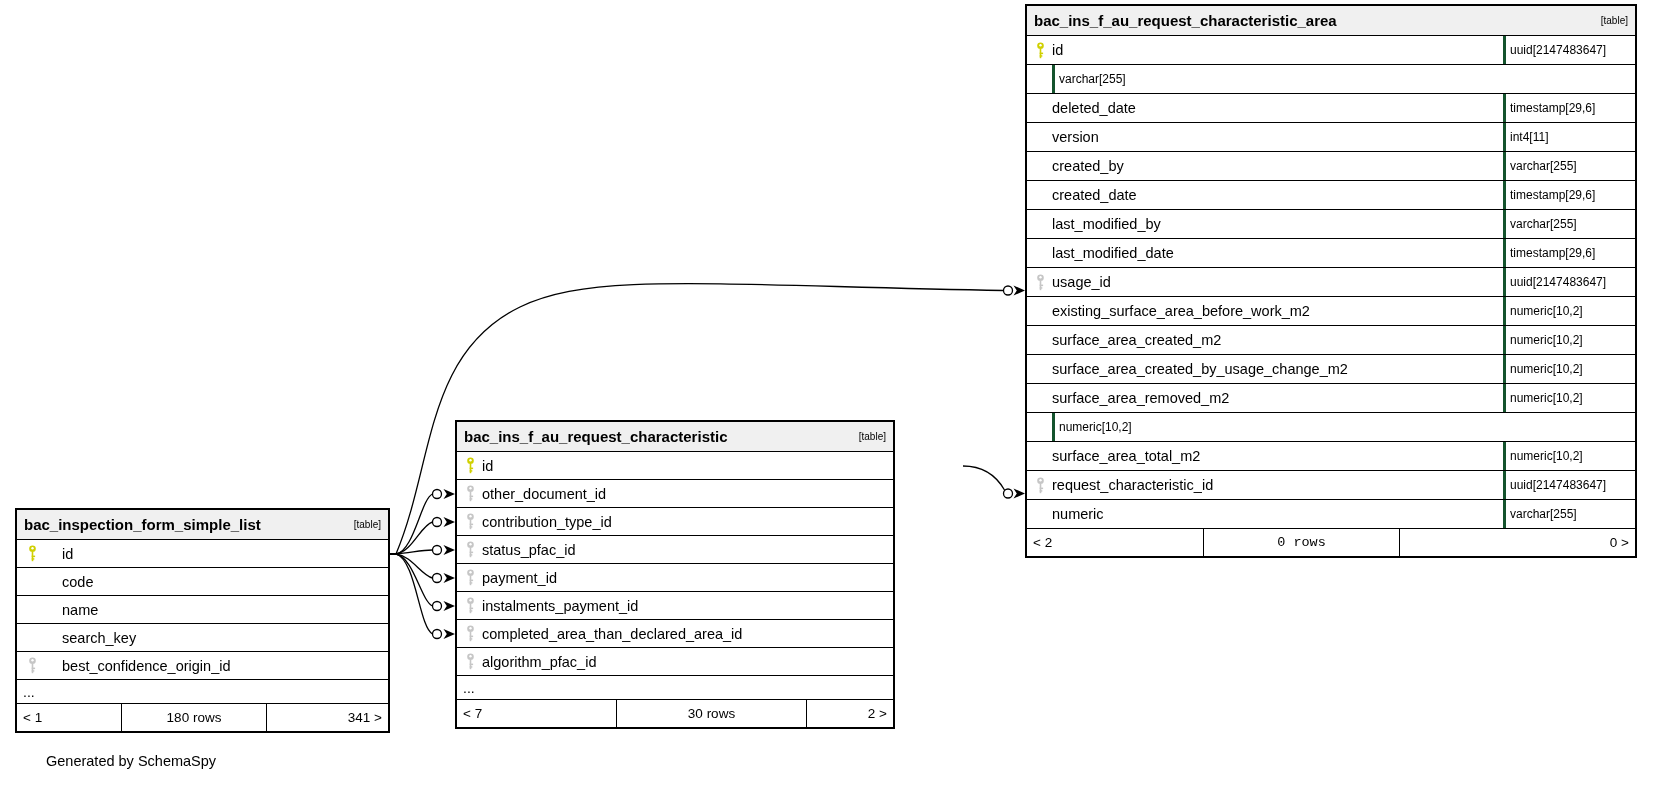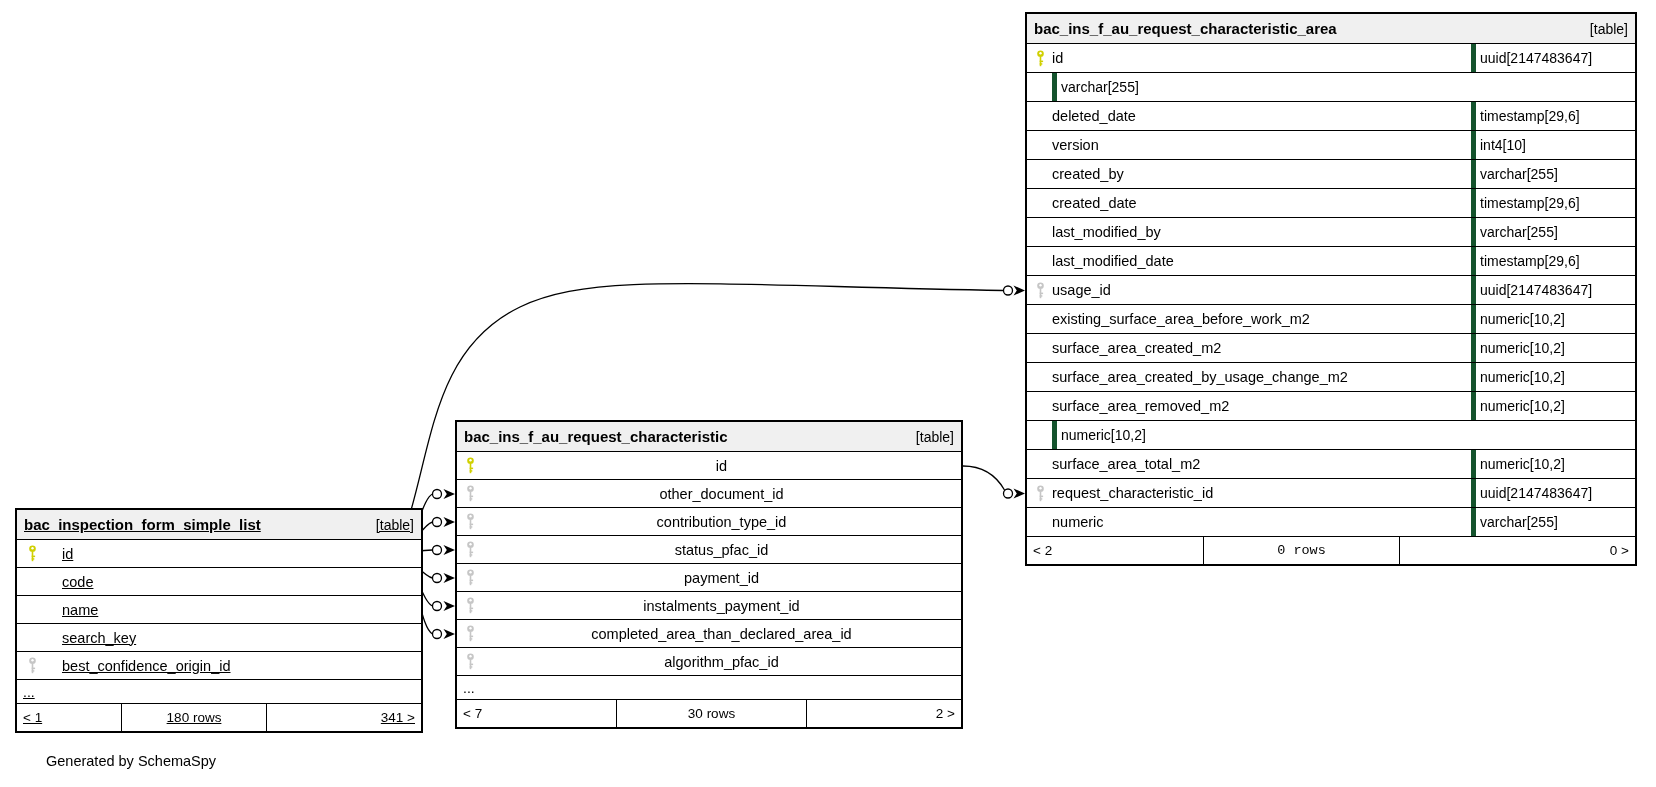--- a/index.html
+++ b/index.html
@@ -7,47 +7,47 @@
   body{
     width:1656px;height:787px;background:#ffffff;position:relative;overflow:hidden;
     font-family:"Liberation Sans", sans-serif;color:#000;
   }
   .tbl{position:absolute;border:2px solid #000;background:#fff;box-sizing:border-box;}
   .thead{
     height:30px;display:flex;align-items:center;justify-content:space-between;
     background:var(--header-bg);border-bottom:1px solid #000;padding:0 7px;box-sizing:border-box;
   }
   .tname{font-weight:bold;font-size:15px;white-space:nowrap;}
-  .badge{font-size:14px;white-space:nowrap;}
+  .badge{font-size:10px;white-space:nowrap;}
   .row{display:flex;align-items:center;border-bottom:1px solid #000;box-sizing:border-box;font-size:14.5px;background:#fff;}
   .t-right .row{height:29px;}
   .t-mid .row,.t-left .row{height:28px;}
   .keycell{width:25px;padding-left:9px;box-sizing:border-box;display:flex;align-items:center;flex:none;}
   .t-left .keycell{width:45px;padding-left:11px;}
   .cname{flex:1;white-space:nowrap;overflow:hidden;}
   .ctype{
-    width:164px;flex:none;border-left:5px solid #14532d;align-self:stretch;
-    display:flex;align-items:center;padding-left:4px;font-size:14px;white-space:nowrap;box-sizing:border-box;
+    width:132px;flex:none;border-left:3px solid #14532d;align-self:stretch;
+    display:flex;align-items:center;padding-left:4px;font-size:12px;white-space:nowrap;box-sizing:border-box;
   }
   .ell{height:24px;display:flex;align-items:center;border-bottom:1px solid #000;
        padding-left:6px;font-size:14px;box-sizing:border-box;}
   .tfoot{display:flex;height:27px;font-size:13.5px;}
   .fcell{display:flex;align-items:center;box-sizing:border-box;border-right:1px solid #000;padding:0 6px;white-space:nowrap;}
   .fcell:last-child{border-right:none;}
   .f2{justify-content:center;}
   .f3{justify-content:flex-end;flex:1;}
   .t-left  .f1{width:105px;} .t-left  .f2{width:145px;}
   .t-mid   .f1{width:160px;} .t-mid   .f2{width:190px;}
   .t-right .f1{width:177px;} .t-right .f2{width:196px;font-family:Liberation Mono, monospace;}
   .key{width:9px;height:17px;flex:none;}
   .key.pk{color:var(--pk);}
   .key.fk{color:var(--fk);}
-  #t-left  {left:15px;  top:508px; width:408px;text-decoration:underline;}
-  #t-mid   {left:455px; top:420px; width:508px;text-align:center;}
-  #t-right {left:1025px;top:12px;  width:612px;}
+  #t-left  {left:15px;  top:508px; width:375px;}
+  #t-mid   {left:455px; top:420px; width:440px;}
+  #t-right {left:1025px;top:4px;  width:612px;}
   .overlay{position:absolute;left:0;top:0;pointer-events:none;}
   .credit{position:absolute;left:10px;top:753px;font-size:14.5px;margin-left:36px;}
   .hidden-defs{position:absolute;width:0;height:0;overflow:hidden;}
 </style>
 </head>
 <body>
 
 <svg class="hidden-defs" aria-hidden="true">
   <defs>
     <symbol id="keysym" viewBox="0 0 9 17">
@@ -230,21 +230,21 @@
     <span class="ctype">varchar[255]</span>
   </div>
   <div class="row">
     <span class="keycell"></span>
     <span class="cname">deleted_date</span>
     <span class="ctype">timestamp[29,6]</span>
   </div>
   <div class="row">
     <span class="keycell"></span>
     <span class="cname">version</span>
-    <span class="ctype">int4[10]</span>
+    <span class="ctype">int4[11]</span>
   </div>
   <div class="row">
     <span class="keycell"></span>
     <span class="cname">created_by</span>
     <span class="ctype">varchar[255]</span>
   </div>
   <div class="row">
     <span class="keycell"></span>
     <span class="cname">created_date</span>
     <span class="ctype">timestamp[29,6]</span>

